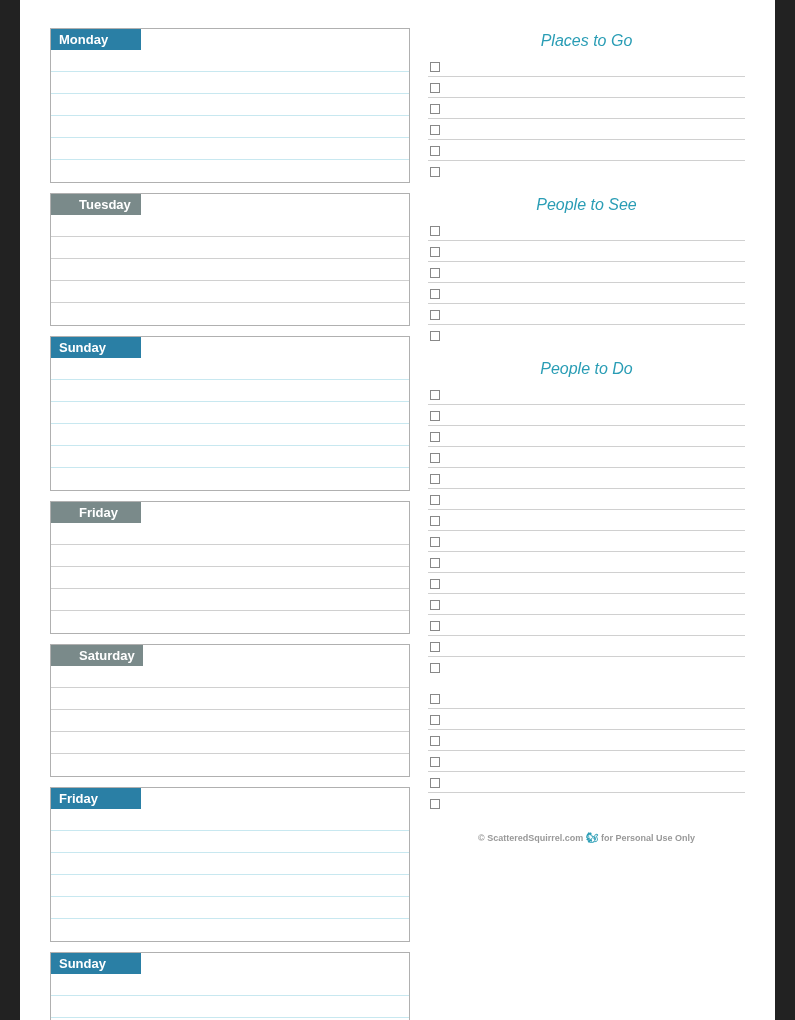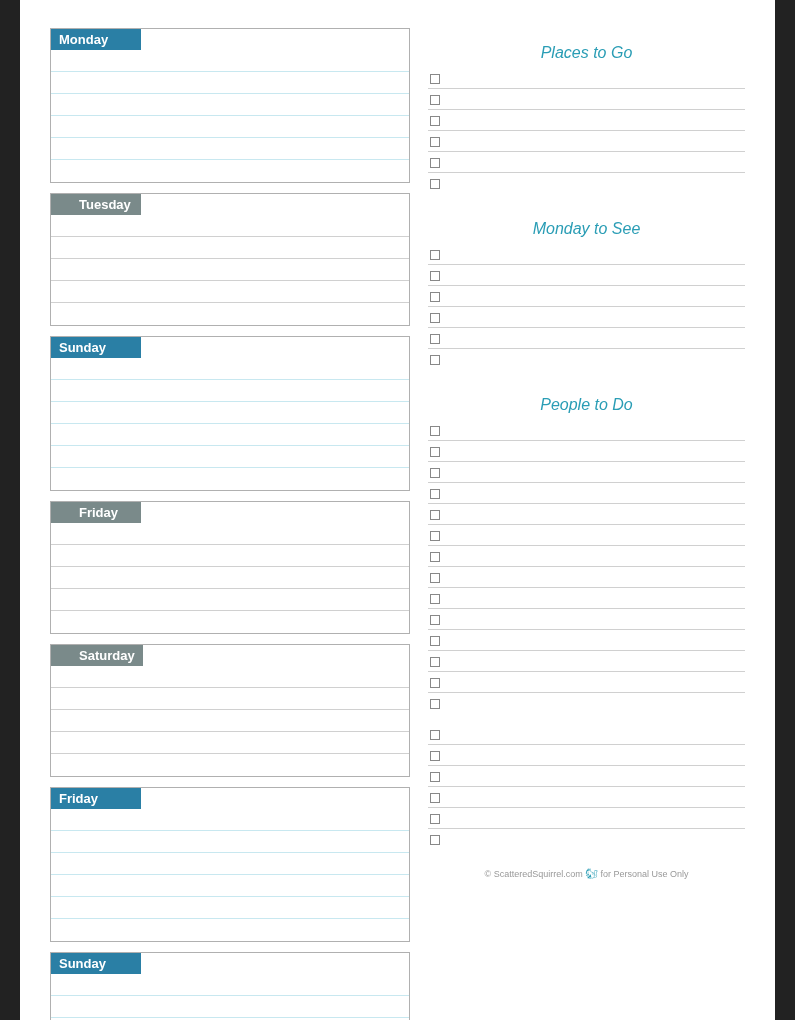--- a/index.html
+++ b/index.html
@@ -67,21 +67,21 @@
       flex: 1;
       display: flex;
       flex-direction: column;
       gap: 0;
     }
     .section-title {
       color: #2a9db5;
       font-size: 16px;
       text-align: center;
       margin-bottom: 6px;
-      margin-top: 16px;
+      margin-top: 4px;
       font-style: italic;
       font-weight: normal;
     }
     .checklist {
       display: flex;
       flex-direction: column;
       gap: 0;
       margin-bottom: 10px;
     }
     .check-row {
@@ -106,20 +106,21 @@
     }
     .check-line {
       flex: 1;
       height: 100%;
     }
     .footer {
       text-align: center;
       font-size: 9px;
       color: #999;
       margin-top: 8px;
+      font-weight: bold;
     }
     .footer-bird {
       color: #2a9db5;
       font-size: 10px;
     }
   </style>
 </head>
 <body>
 
 <div class="page">
@@ -221,21 +222,21 @@
         </div>
         <div class="check-row">
           <div class="checkbox"></div>
           <div class="check-line"></div>
         </div>
         <div class="check-row">
           <div class="checkbox"></div>
           <div class="check-line"></div>
         </div>
       </div>
-      <div class="section-title">Monday to See</div>
+      <div class="section-title">People to See</div>
       <div class="checklist">
         <div class="check-row">
           <div class="checkbox"></div>
           <div class="check-line"></div>
         </div>
         <div class="check-row">
           <div class="checkbox"></div>
           <div class="check-line"></div>
         </div>
         <div class="check-row">

